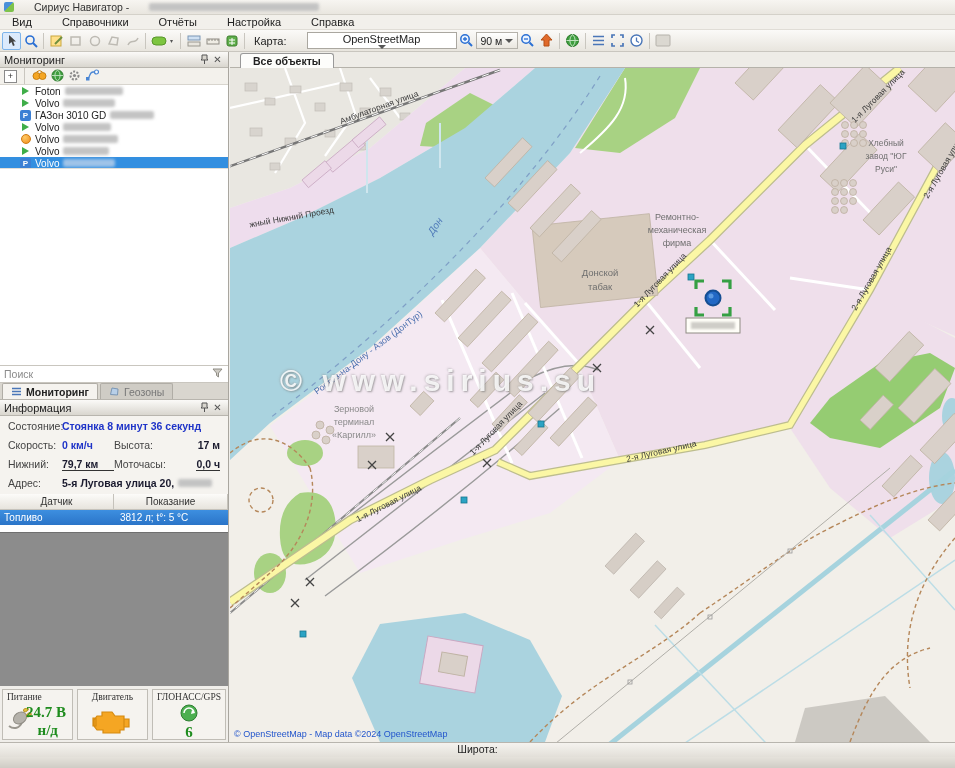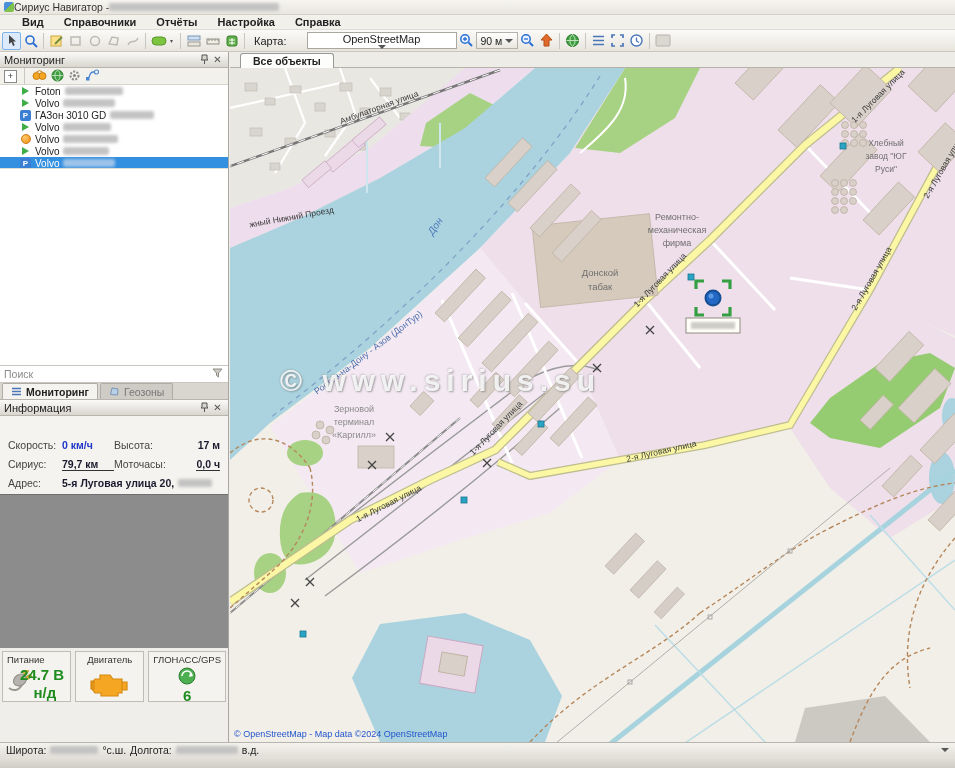--- a/index.html
+++ b/index.html
@@ -1,24 +1,24 @@
 <!DOCTYPE html>
 <html><head>
 <meta charset="utf-8">
 <style>
   * { margin:0; padding:0; box-sizing:border-box; }
   body { font-family:"Liberation Sans", sans-serif; background:#d8d5cf; }
   .app { position:relative; width:955px; height:768px; background:#f0eeea; overflow:hidden; font-size:11px; color:#222; }
 
   
-  .titlebar { position:absolute; left:0; top:0; width:955px; height:15px; background:linear-gradient(#f7f5f1,#e9e6df); display:flex; align-items:center; padding-left:4px; gap:0; border-bottom:1px solid #d4d1c9;}
+  .titlebar { position:absolute; left:0; top:0; width:955px; height:15px; background:linear-gradient(#f7f5f1,#e9e6df); display:flex; align-items:center; padding-left:4px; gap:20px; border-bottom:1px solid #d4d1c9;}
   .appicon { width:10px; height:10px; background:linear-gradient(135deg,#4a90d9 50%,#7ec24c 50%); border-radius:2px; }
   .titlebar .t { font-size:10.5px; color:#333; }
   .blur { display:inline-block; height:8px; background:#c3c3c3; border-radius:2px; filter:blur(1.6px); vertical-align:middle; }
-  .menubar { position:absolute; left:0; top:15px; width:955px; height:15px; background:#f2f0eb; display:flex; align-items:center; gap:4px; padding-left:14px; border-bottom:1px solid #e0ddd6;font-weight:bold;}
+  .menubar { position:absolute; left:0; top:15px; width:955px; height:15px; background:#f2f0eb; display:flex; align-items:center; gap:14px; padding-left:4px; border-bottom:1px solid #e0ddd6;}
   .menubar span { padding:0 8px; font-size:11px; color:#222; cursor:default; }
 
   
   .toolbar { position:absolute; left:0; top:30px; width:955px; height:22px; background:linear-gradient(#fbfaf8,#e8e5de); border-bottom:1px solid #c9c6bf; display:flex; align-items:center; padding:0 2px; }
   .ti { width:19px; height:18px; display:flex; align-items:center; justify-content:center; border-radius:2px; }
   .ti.pressed { border:1px solid #7eb4ea; background:#dceafc; }
   .tsep { width:1px; height:16px; background:#c9c6bf; margin:0 3px; }
   .maplabel { font-size:11px; margin:0 20px 0 6px; color:#222; }
   .mapselect { width:150px; height:17px; background:#fff; border:1px solid #aaa7a0; display:flex; align-items:center; justify-content:space-between; padding:0 4px; font-size:11px;flex-direction:column; }
   .caret { width:0; height:0; border-left:4px solid transparent; border-right:4px solid transparent; border-top:4px solid #555; }
@@ -53,25 +53,25 @@
   .darkv { color:#1a1a2e; font-weight:bold; }
   .underl { border-bottom:1px solid #333; }
   .stable { height:38px; background:#fff; }
   .sthead { height:16px; display:flex; background:linear-gradient(#fcfbf9,#e7e4dd); border-bottom:1px solid #c5c2bb; font-size:10px; color:#333; }
   .sthead div { flex:1; display:flex; align-items:center; justify-content:center; border-right:1px solid #c5c2bb; }
   .strow { height:15px; display:flex; background:linear-gradient(#3d8fe0,#2a74c8); color:#fff; font-size:10px; }
   .strow .c1 { flex:1; display:flex; align-items:center; padding-left:4px; }
   .strow .c2 { flex:1; display:flex; align-items:center; padding-left:8px; }
   .grayarea { height:154px; background:#8c8c8c; border-top:1px solid #6f6f6f; }
   .gauges { height:57px; background:#f0eeea; display:flex; gap:4px; padding:3px 2px; }
-  .gbox { flex:1; border:1px solid #c0bdb6; background:#f5f3ef; position:relative; font-size:9.5px; color:#333; padding:2px 4px; }
+  .gbox { flex:1; border:1px solid #c0bdb6; background:#f5f3ef; position:relative; font-size:9.5px; color:#333; padding:2px 4px;font-family:Liberation Serif, serif; }
   .gval { color:#1e8c1e; font-weight:bold; font-size:15px; }
 
   
-  .statusbar { position:absolute; left:0; top:742px; width:955px; height:15px; background:linear-gradient(#f5f3ef,#e2dfd8); border-top:1px solid #b8b5ae; display:flex; align-items:center; gap:4px; padding:0 6px; font-size:10.5px; color:#222; }
+  .statusbar { position:absolute; left:0; top:742px; width:955px; height:15px; background:linear-gradient(#f5f3ef,#e2dfd8); border-top:1px solid #b8b5ae; display:flex; align-items:center; gap:4px; padding:0 6px; font-size:10.5px; color:#222;flex-direction:column; }
   .bottomstrip { position:absolute; left:0; top:757px; width:955px; height:11px; background:linear-gradient(#e5e2db,#cfccc5); }
 
   
   .mappanel { position:absolute; left:230px; top:52px; width:725px; height:690px; background:#f2efe9; }
   .maptabs { position:absolute; left:0; top:0; width:725px; height:16px; background:#eeece7; border-bottom:1px solid #b5b2aa; }
   .maptab { position:absolute; left:10px; top:1px; height:15px; background:#fdfdfb; border:1px solid #999; border-bottom:none; border-radius:3px 3px 0 0; padding:0 12px; font-size:10.5px; font-weight:bold; display:flex; align-items:center; color:#222; }
   .mapsvgwrap { position:absolute; left:0; top:16px; width:725px; height:674px; overflow:hidden; }
   .watermark { position:absolute; left:50px; top:296px; font-size:30px; font-weight:bold; letter-spacing:6px; color:rgba(255,255,255,0.85); text-shadow:1px 1px 2px rgba(110,110,110,0.6), -1px -1px 2px rgba(150,150,150,0.35); pointer-events:none; white-space:nowrap; }
   .mapcopy { position:absolute; left:4px; bottom:3px; font-size:9px; color:#2255cc; pointer-events:none; }
   svg text { font-family:"Liberation Sans",sans-serif; }
@@ -348,39 +348,53 @@
       <span class="grow"></span>
       <span class="pin">
         <svg width="9" height="11">
             <path d="M2 1 h5 v4 l1 1 h-7 l1 -1 z M4.5 6 v4" stroke="#555" fill="#d9d6cf" stroke-width="1"></path>
           </svg>
       </span>
       <span class="closex">✕</span>
     </div>
 
     <div class="infobody">
+      <div class="irow" style="top:3px">
+        <span class="ilabel">Состояние:</span>
+        <span class="bluev">Стоянка 8 минут 36 секунд</span>
+      </div>
       <div class="irow" style="top:22px">
         <span class="ilabel">Скорость:</span>
         <span class="bluev" style="width:52px">0 км/ч</span>
         <span class="ilabel" style="width:50px;flex:0 0 50px">Высота:</span>
         <span class="darkv" style="margin-left:auto">17 м</span>
       </div>
       <div class="irow" style="top:41px">
-        <span class="ilabel">Сириус:</span>
+        <span class="ilabel">Нижний:</span>
         <span class="darkv underl" style="width:52px">79,7 км</span>
         <span class="ilabel" style="width:50px;flex:0 0 50px">Моточасы:</span>
         <span class="darkv underl" style="margin-left:auto">0,0 ч</span>
       </div>
       <div class="irow" style="top:60px">
         <span class="ilabel">Адрес:</span>
         <span class="darkv">5-я Луговая улица 20,</span>
         <span class="blur" style="width:34px;margin-left:4px"></span>
       </div>
     </div>
 
+    <div class="stable">
+      <div class="sthead">
+        <div>Датчик</div>
+        <div>Показание</div>
+      </div>
+      <div class="strow">
+        <div class="c1">Топливо</div>
+        <div class="c2">3812 л;  t°:   5 °C</div>
+      </div>
+    </div>
 
     <div class="grayarea"></div>
 
     <div class="gauges">
       <div class="gbox">
         <span>Питание</span>
         <div style="position:absolute;left:3px;top:18px">
           <svg width="26" height="24">
               <path d="M3 18 C8 22 14 20 16 14" stroke="#9a978f" stroke-width="2" fill="none"></path>
               <ellipse cx="14" cy="10" rx="7" ry="5.5" transform="rotate(-35 14 10)" fill="#b5b2ab" stroke="#8f8c84"></ellipse>

